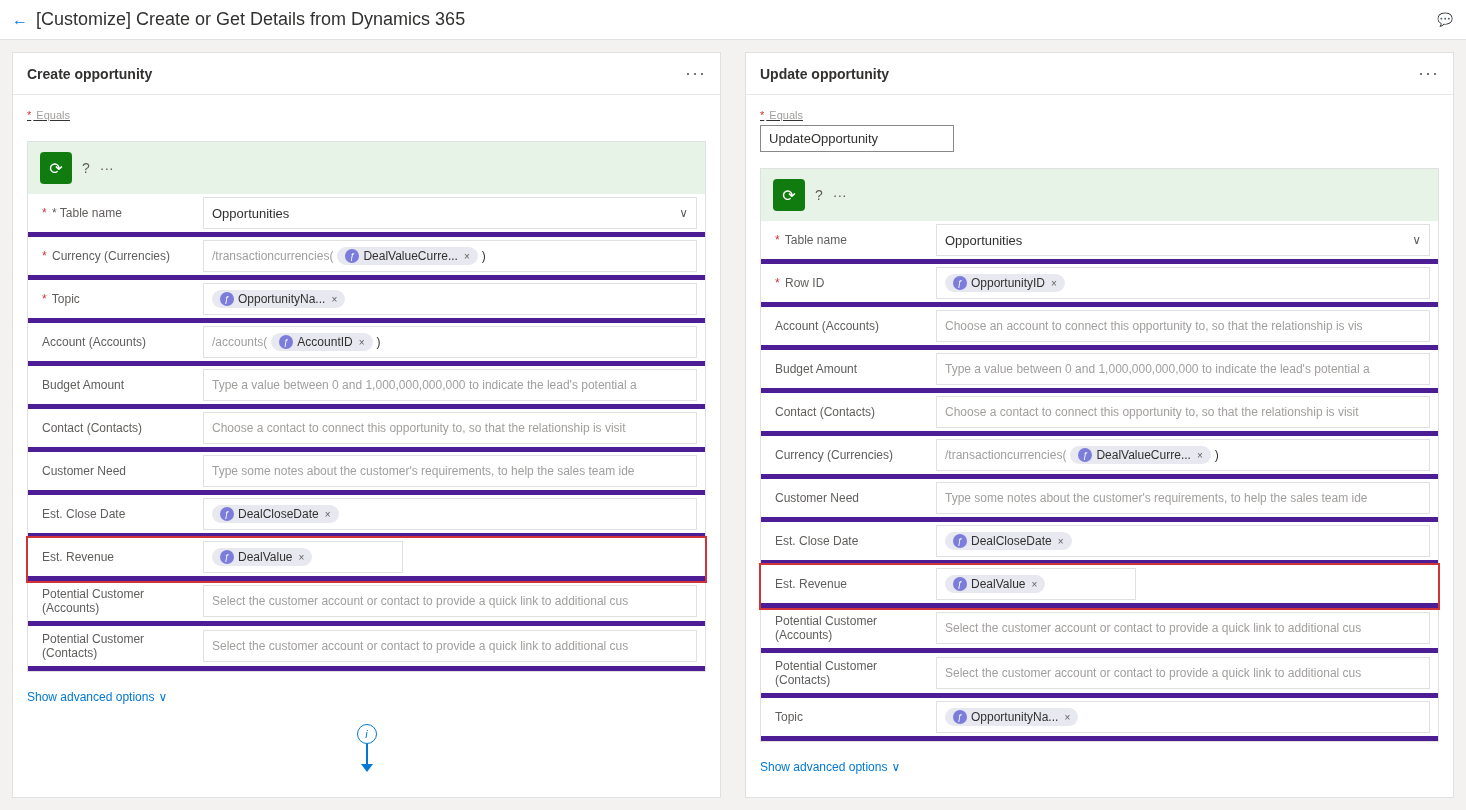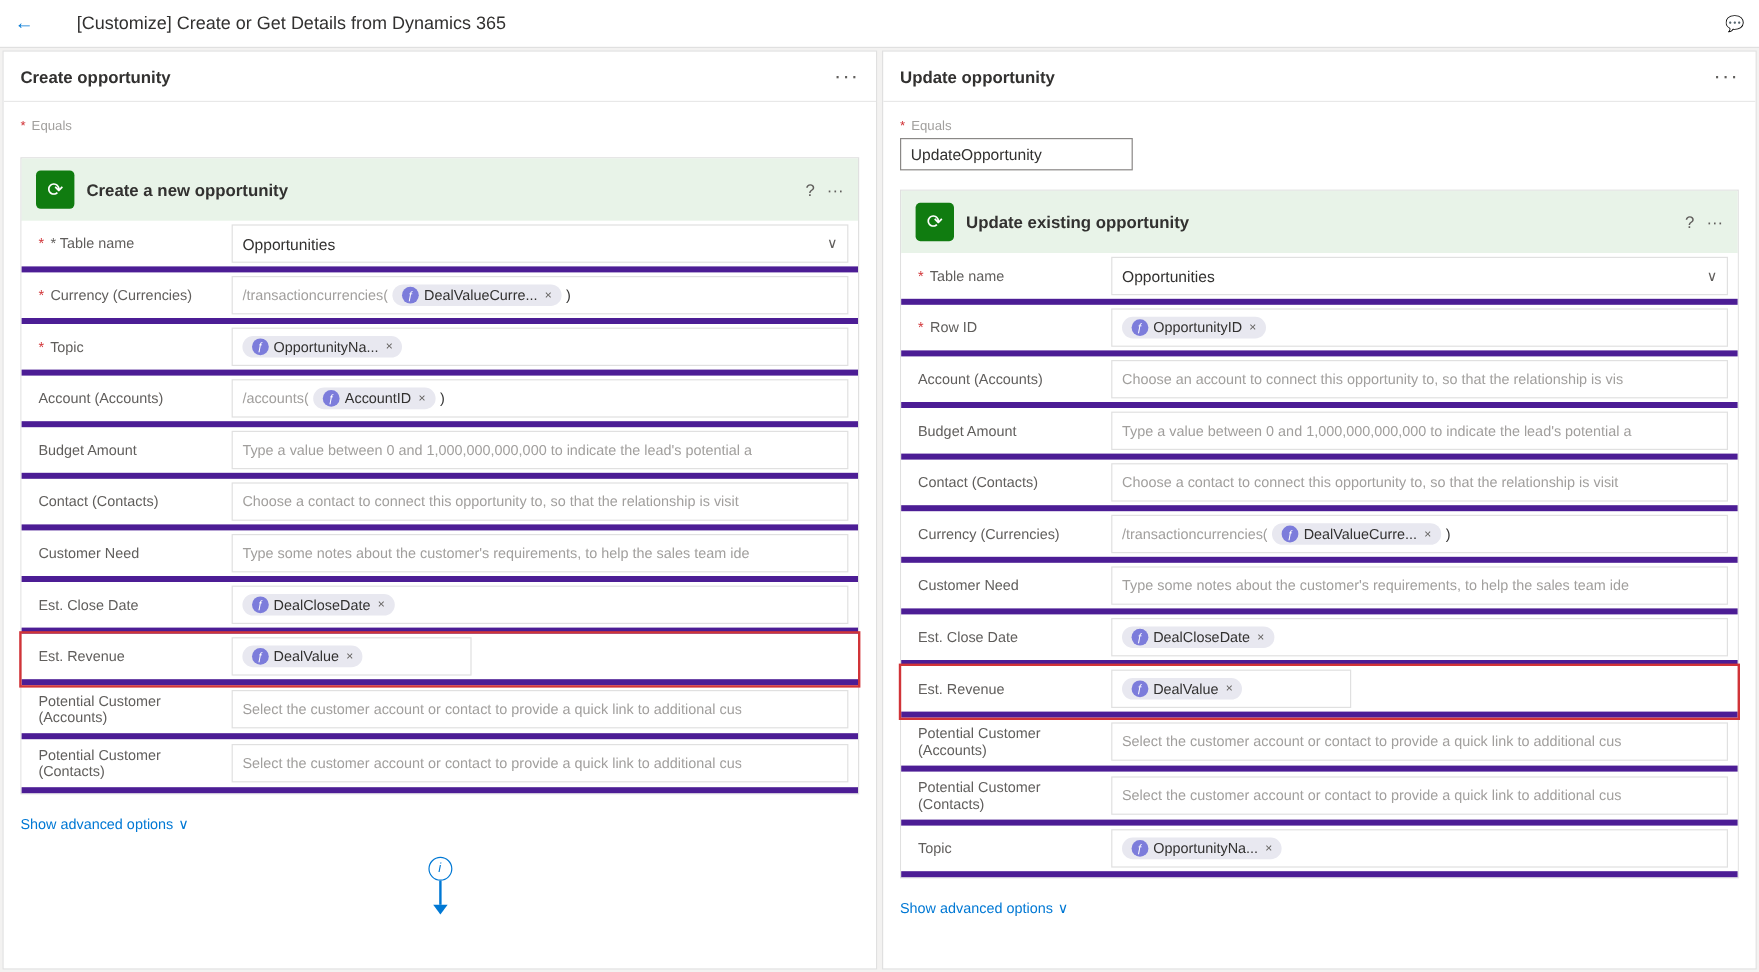--- a/index.html
+++ b/index.html
@@ -21,24 +21,23 @@
       gap: 8px;
     }
 
     .title-bar-back {
       color: #0078d4;
       font-size: 16px;
       cursor: pointer;
     }
 
     .title-bar-title {
-      font-size: 15px;
+      font-size: 18px;
       color: #323130;
       font-weight: 500;
-      margin-left: 28px;
     }
 
     .title-bar-icons {
       margin-left: auto;
       display: flex;
       gap: 12px;
       color: #605e5c;
     }
 
     .main-area {
@@ -47,21 +46,21 @@
       overflow: hidden;
       gap: 0;
       padding: 0;
       background: #f3f2f1;
     }
 
     .panel {
       flex: 1;
       background: #fff;
       border: 1px solid #e0e0e0;
-      margin: 2px;
+      margin: 12px;
       overflow-y: auto;
       display: flex;
       flex-direction: column;
     }
 
     .panel-header {
       display: flex;
       align-items: center;
       justify-content: space-between;
       padding: 10px 14px;
@@ -76,20 +75,21 @@
 
     .panel-dots {
       font-size: 18px;
       color: #605e5c;
       cursor: pointer;
       letter-spacing: 1px;
     }
 
     .equals-section {
       padding: 14px 14px 8px 14px;
+      text-decoration: underline;
     }
 
     .equals-label {
       font-size: 11px;
       color: #a19f9d;
       margin-bottom: 4px;
     }
 
     .equals-label span.required {
       color: #d13438;
@@ -314,21 +314,20 @@
 
     <div class="equals-section">
       <div class="equals-label">
         <span class="required">*</span> Equals
       </div>
     </div>
 
     <div class="action-block">
       <div class="action-block-header">
         <div class="action-icon">⟳</div>
-        <span class="action-block-title">Create a new opportunity</span>
         <div class="action-block-icons">
           <span>?</span>
           <span>···</span>
         </div>
       </div>
       <div class="action-block-body">
 
         <div class="field-row">
           <div class="field-label">
             <span class="required">*</span> <span>* Table name</span>
@@ -465,21 +464,20 @@
     <div class="equals-section">
       <div class="equals-label">
         <span class="required">*</span> Equals
       </div>
       <input class="equals-input" readonly="" value="UpdateOpportunity" style="">
     </div>
 
     <div class="action-block">
       <div class="action-block-header">
         <div class="action-icon">⟳</div>
-        <span class="action-block-title">Update existing opportunity</span>
         <div class="action-block-icons">
           <span>?</span>
           <span>···</span>
         </div>
       </div>
       <div class="action-block-body">
 
         <div class="field-row">
           <div class="field-label">
             <span class="required">*</span> Table name

